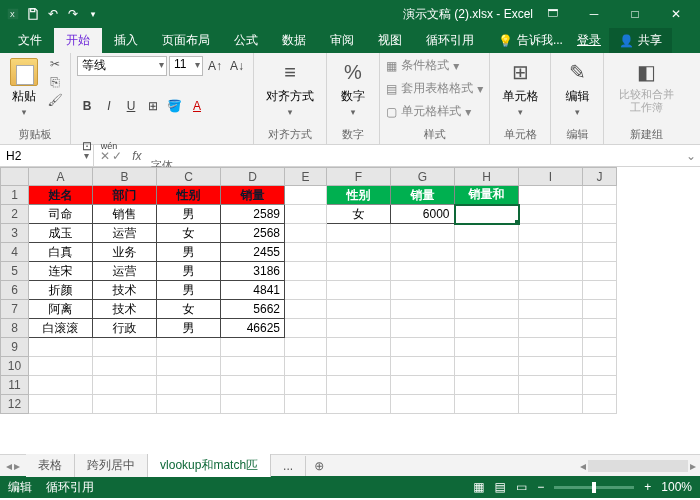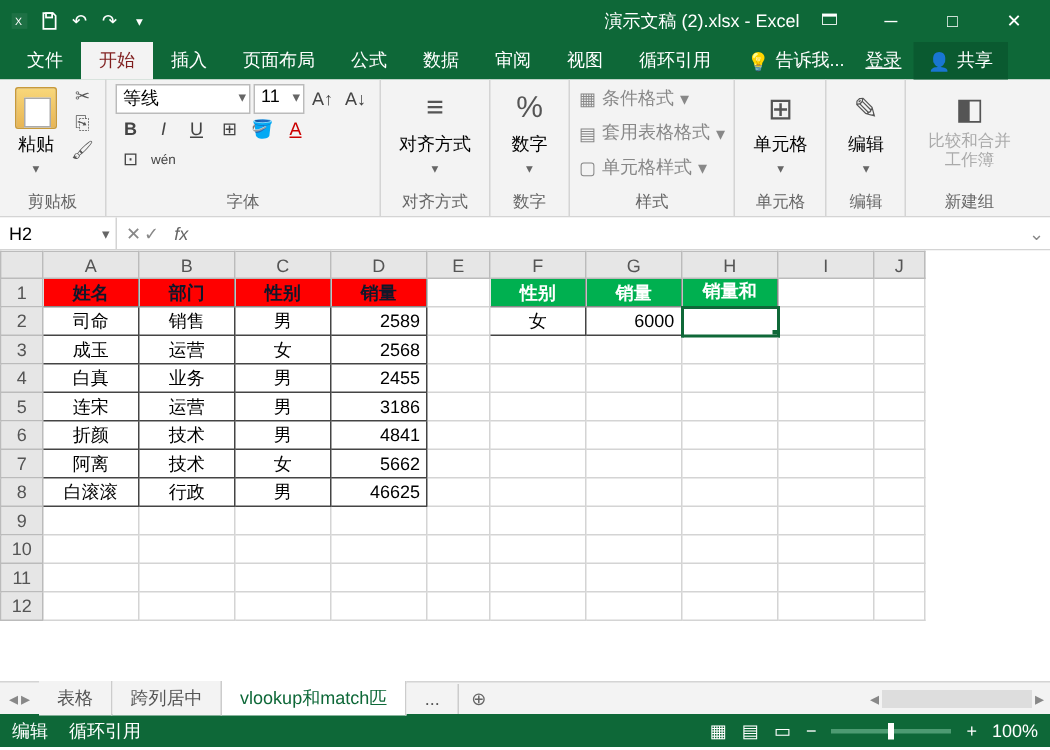--- a/index.html
+++ b/index.html
@@ -5,42 +5,42 @@
 *{margin:0;padding:0;box-sizing:border-box;font-family:"Microsoft YaHei",Arial,sans-serif;font-size:12px}
 body{width:700px;height:500px;background:#fff;overflow:hidden;position:relative}
 .titlebar{height:28px;background:#0e6838;display:flex;align-items:center;color:#fff;padding:0 4px}
 .tb-left{display:flex;align-items:center;gap:2px}
 .tb-ico{width:18px;height:18px;display:flex;align-items:center;justify-content:center;color:#fff}
 .tb-title{flex:1;text-align:right;font-size:12px}
 .tb-right{display:flex;gap:1px}
 .tb-btn{width:40px;height:28px;display:flex;align-items:center;justify-content:center;color:#fff}
 .ribbon-tabs{height:25px;background:#0e6838;display:flex;align-items:flex-end;color:#fff;padding-left:6px}
 .rtab{padding:4px 12px;cursor:pointer}
-.rtab.active{background:#f3f3f3;color:#7f1d1d}
+.rtab.active{background:#f3f3f3;color:#6d28d9}
 .rtab-tell{margin-left:6px;display:flex;align-items:center;gap:4px;padding:4px 6px}
 .rtab-login{padding:4px 8px;text-decoration:underline}
 .rtab-share{padding:4px 10px;background:#0a5a30;display:flex;align-items:center;gap:4px}
 .ribbon{height:92px;background:#f3f3f3;border-bottom:1px solid #d4d4d4;display:flex}
 .rgroup{border-right:1px solid #d4d4d4;padding:3px 6px 2px;display:flex;flex-direction:column;justify-content:space-between}
 .rgroup-lbl{text-align:center;color:#666;font-size:11px;padding-top:2px}
 .rgroup-body{display:flex;align-items:flex-start;gap:4px;flex:1}
 .paste-big{display:flex;flex-direction:column;align-items:center;gap:2px;padding:2px 4px}
 .paste-ico{width:28px;height:28px;background:linear-gradient(#f8d77a,#e8b554);border:1px solid #c89a3a;border-radius:2px;position:relative}
 .paste-ico:after{content:"";position:absolute;top:6px;left:5px;width:16px;height:18px;background:#fff;border:1px solid #aaa}
 .vcol{display:flex;flex-direction:column;gap:2px}
 .sm-ico{width:18px;height:16px;display:flex;align-items:center;justify-content:center;color:#555}
 .font-row{display:flex;gap:2px;align-items:center}
 .font-sel{border:1px solid #bbb;background:#fff;height:20px;padding:0 14px 0 4px;position:relative;min-width:0}
 .font-sel:after{content:"▾";position:absolute;right:2px;top:2px;color:#666;font-size:10px}
 .fb{width:20px;height:20px;display:flex;align-items:center;justify-content:center;color:#444;border:1px solid transparent}
 .big-btn{display:flex;flex-direction:column;align-items:center;padding:2px 6px;gap:2px}
 .big-btn-ico{width:28px;height:28px;display:flex;align-items:center;justify-content:center;font-size:20px;color:#555}
 .style-row{display:flex;align-items:center;gap:4px;padding:1px 0;color:#888}
 .nb{height:22px;background:#fff;border-bottom:1px solid #d4d4d4;display:flex;align-items:center}
-.nb-name{width:78px;border-right:1px solid #d4d4d4;padding:0 6px;height:100%;display:flex;align-items:center;position:relative}
+.nb-name{width:94px;border-right:1px solid #d4d4d4;padding:0 6px;height:100%;display:flex;align-items:center;position:relative}
 .nb-name:after{content:"▾";position:absolute;right:4px;color:#666;font-size:10px}
 .nb-btns{display:flex;gap:2px;padding:0 6px;color:#888}
 .nb-fx{padding:0 4px;font-style:italic;color:#666}
 .nb-input{flex:1;padding:0 6px;position:relative}
 .nb-exp{width:18px;text-align:center;color:#888}
 .grid-wrap{position:relative;height:287px;overflow:hidden;background:#fff}
 table{border-collapse:collapse;table-layout:fixed}
 .hdr td,.hdr th{background:#e6e6e6;border:1px solid #bbb;text-align:center;color:#555;height:18px;font-weight:normal}
 .corner{width:28px;background:#e6e6e6;border:1px solid #bbb}
 td{border:1px solid #d4d4d4;height:19px;padding:0 4px;text-align:center;white-space:nowrap;overflow:hidden}
@@ -133,21 +133,21 @@
       <div class="vcol">
         <span class="sm-ico">✂</span>
         <span class="sm-ico">⎘</span>
         <span class="sm-ico">🖌</span>
       </div>
     </div>
     <div class="rgroup-lbl">剪贴板</div>
   </div>
 
   <div class="rgroup">
-    <div class="rgroup-body" style="flex-direction:column;gap:0">
+    <div class="rgroup-body" style="flex-direction:column;gap:20px">
       <div class="font-row">
         <div class="font-sel" style="width:90px">等线</div>
         <div class="font-sel" style="width:34px">11</div>
         <span class="fb">A↑</span>
         <span class="fb">A↓</span>
       </div>
       <div class="font-row">
         <span class="fb">
             <b>B</b>
           </span>

